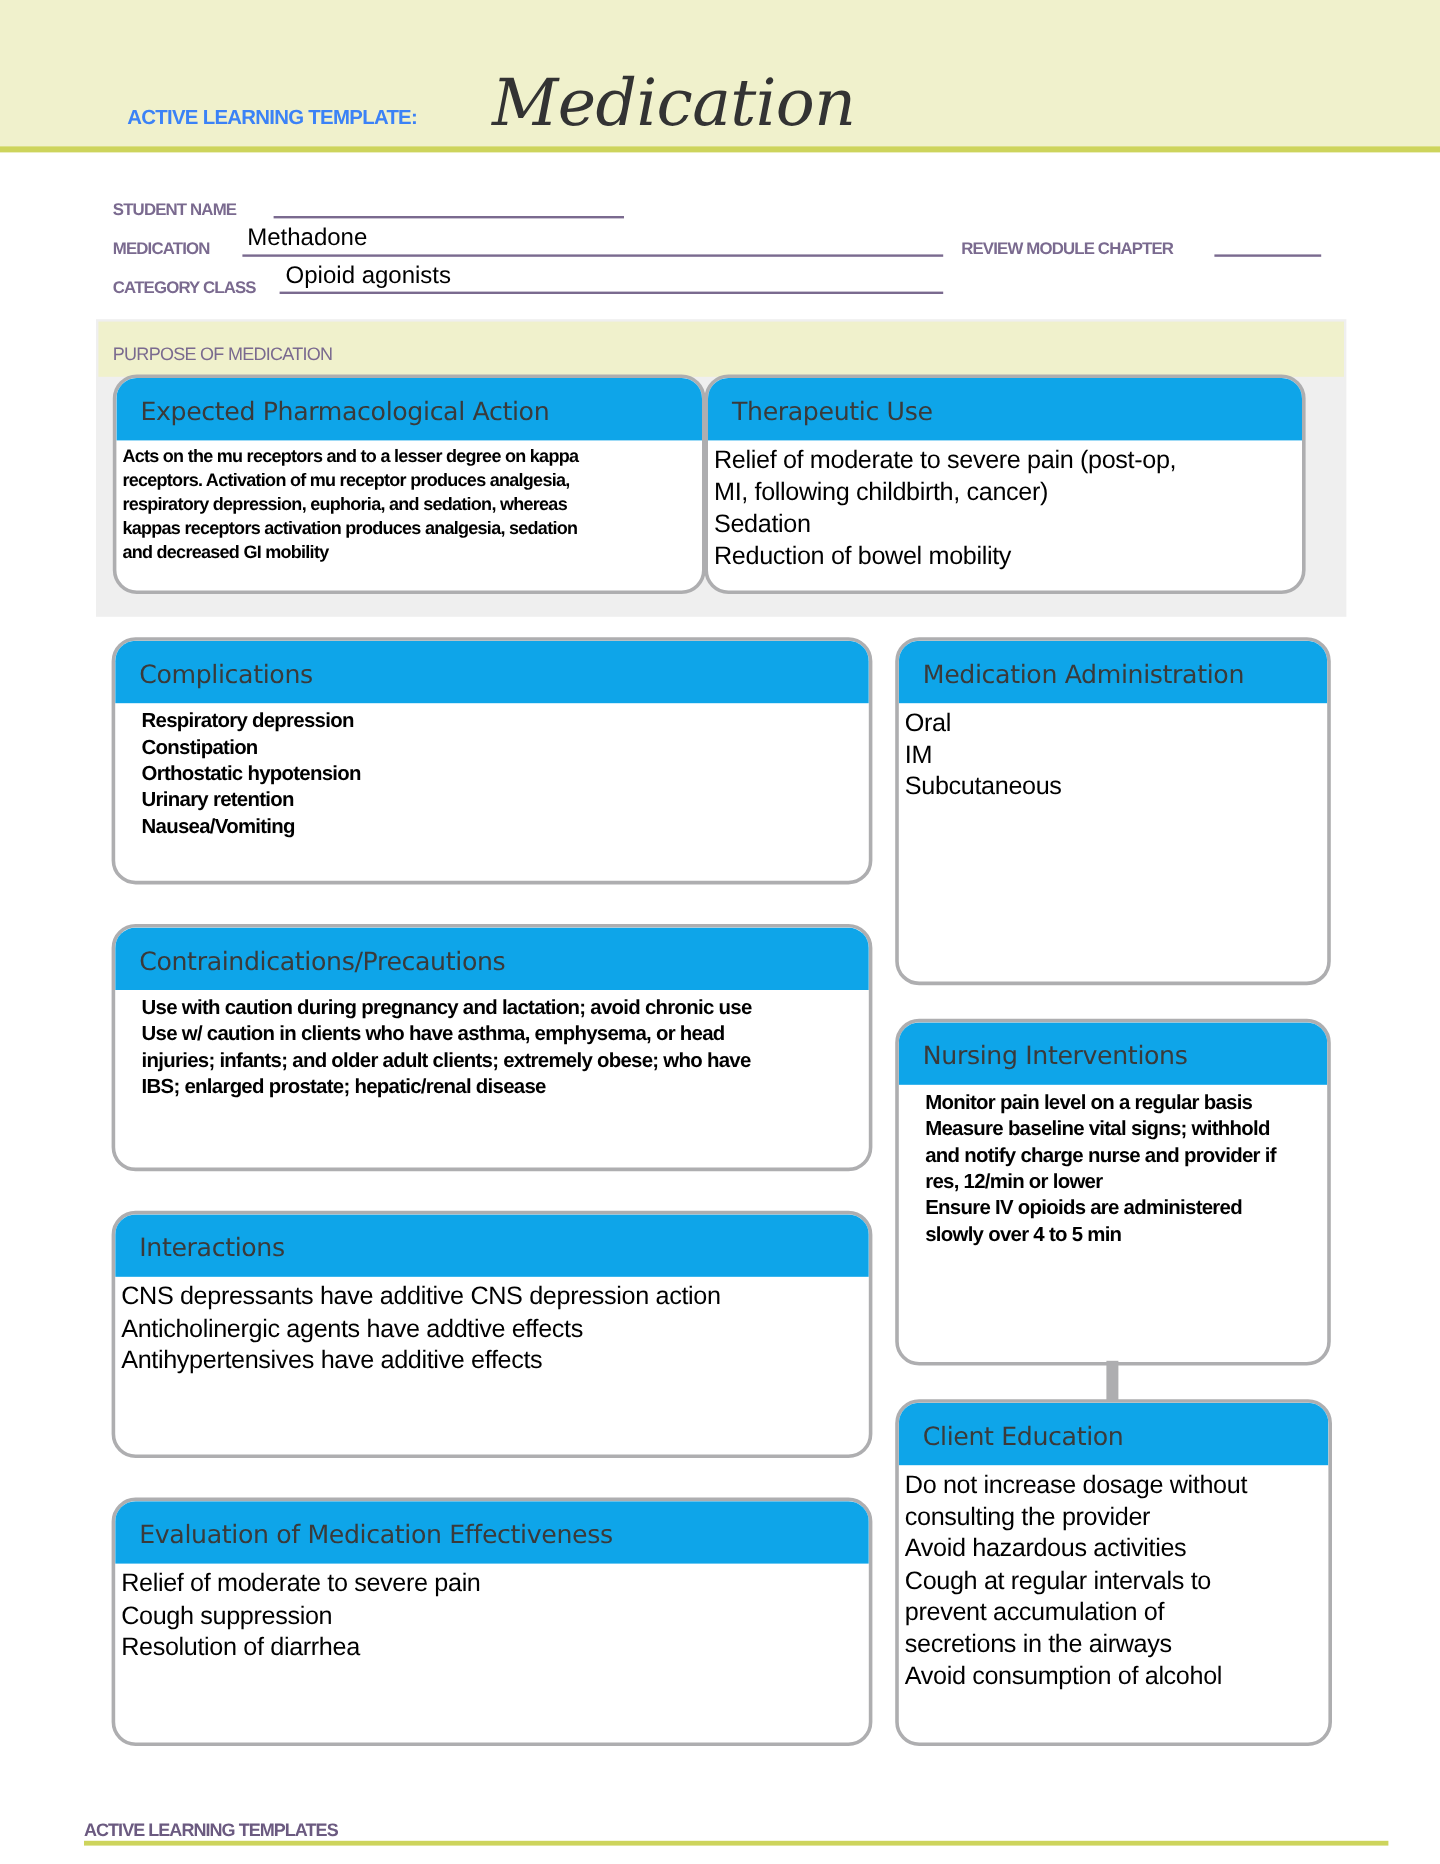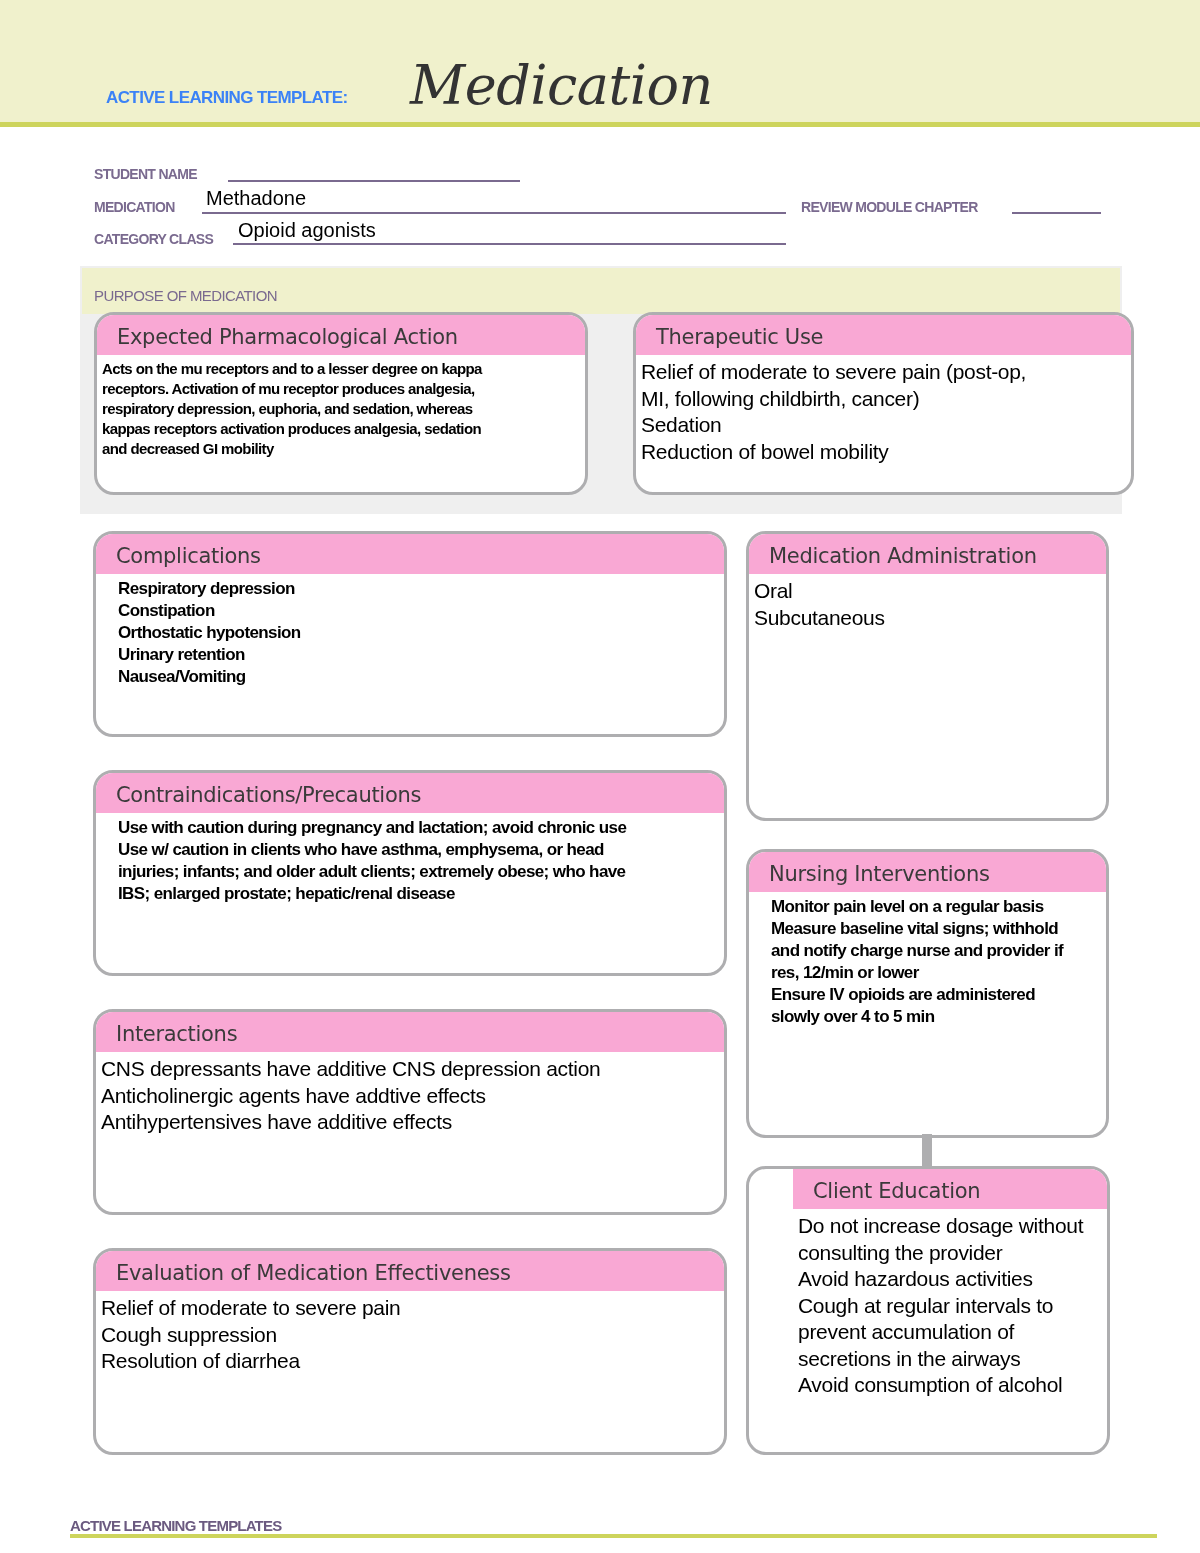--- a/index.html
+++ b/index.html
@@ -11,21 +11,21 @@
 
   .field-label { position:absolute; font-family:"Liberation Sans", sans-serif; font-weight:bold; font-size:14px; color:#7a6a8f; letter-spacing:-0.7px; }
   .field-line { position:absolute; height:2px; background:#7a6a8f; }
   .field-value { position:absolute; font-family:"Liberation Sans", sans-serif; font-size:20px; color:#000; }
 
   .purpose-band { position:absolute; left:80px; top:266px; width:1042px; height:248px; background:#efefef; }
   .purpose-inner { position:absolute; left:82px; top:268px; width:1038px; height:46px; background:#f0f1cc; }
   .purpose-label { position:absolute; left:94px; top:287px; font-family:"Liberation Sans", sans-serif; font-weight:normal; font-size:15px; color:#7a6a8f; letter-spacing:-0.6px; }
 
   .box { position:absolute; border:3px solid #aeaeb0; border-radius:20px; background:#ffffff; overflow:hidden; box-sizing:border-box; }
-  .box-head { height:40px; background:#f9a8d4; padding-left:20px; box-sizing:border-box; display:flex; align-items:center; padding-top:4px; }
+  .box-head { height:52px; background:#0ea5e9; padding-left:20px; box-sizing:border-box; display:flex; align-items:center; padding-top:4px; }
   .box-title { font-family:"DejaVu Sans", sans-serif; font-size:21px; color:#3a3a3a; letter-spacing:-0.3px; }
   .box-body { padding:4px 4px 0 5px; color:#000; font-family:"Liberation Sans", sans-serif; }
   .line { display:block; white-space:nowrap; }
   .sm { font-size:15px; line-height:20px; font-weight:bold; letter-spacing:-0.6px; }
   .md { font-size:17px; line-height:22px; font-weight:bold; letter-spacing:-0.6px;margin-left:17px; }
   .lg { font-size:21px; line-height:26.5px; letter-spacing:-0.3px; }
   .connector { position:absolute; left:922px; top:1134px; width:10px; height:34px; background:#aeaeb0; }
 
   .footer-label { position:absolute; left:70px; top:1517px; font-family:"Liberation Sans", sans-serif; font-weight:bold; font-size:15px; color:#6b5a80; letter-spacing:-0.8px; }
   .footer-rule { position:absolute; left:70px; top:1534px; width:1087px; height:4px; background:#cdd45c; }
@@ -63,21 +63,21 @@
   </div>
   <div class="box-body sm">
     <span class="line">Acts on the mu receptors and to a lesser degree on  kappa</span>
     <span class="line">receptors. Activation of mu receptor produces analgesia,</span>
     <span class="line">respiratory depression, euphoria, and sedation, whereas</span>
     <span class="line">kappas receptors activation produces analgesia, sedation</span>
     <span class="line">and decreased GI mobility</span>
   </div>
 </div>
 
-<div class="box" style="left:633px;top:312px;width:501px;height:183px;">
+<div class="box" style="left:587px;top:312px;width:501px;height:183px;">
   <div class="box-head">
     <span class="box-title">Therapeutic Use</span>
   </div>
   <div class="box-body lg">
     <span class="line">Relief of moderate to severe pain (post-op,</span>
     <span class="line">MI, following childbirth, cancer)</span>
     <span class="line">Sedation</span>
     <span class="line">Reduction of bowel mobility</span>
   </div>
 </div>
@@ -94,20 +94,21 @@
     <span class="line">Nausea/Vomiting</span>
   </div>
 </div>
 
 <div class="box" style="left:746px;top:531px;width:363px;height:290px;">
   <div class="box-head">
     <span class="box-title">Medication Administration</span>
   </div>
   <div class="box-body lg">
     <span class="line">Oral</span>
+    <span class="line">IM</span>
     <span class="line">Subcutaneous</span>
   </div>
 </div>
 
 <div class="box" style="left:93px;top:770px;width:634px;height:206px;">
   <div class="box-head">
     <span class="box-title">Contraindications/Precautions</span>
   </div>
   <div class="box-body md">
     <span class="line">Use with caution during pregnancy and lactation; avoid chronic use</span>
@@ -137,21 +138,21 @@
   <div class="box-head">
     <span class="box-title">Interactions</span>
   </div>
   <div class="box-body lg">
     <span class="line">CNS depressants have additive CNS depression action</span>
     <span class="line">Anticholinergic agents have addtive effects</span>
     <span class="line">Antihypertensives have additive effects</span>
   </div>
 </div>
 
-<div class="box" style="left:746px;top:1166px;width:364px;height:289px;padding-left:44px;">
+<div class="box" style="left:746px;top:1166px;width:364px;height:289px;">
   <div class="box-head">
     <span class="box-title">Client Education</span>
   </div>
   <div class="box-body lg">
     <span class="line">Do not increase dosage without</span>
     <span class="line">consulting the provider</span>
     <span class="line">Avoid hazardous activities</span>
     <span class="line">Cough at regular intervals to</span>
     <span class="line">prevent accumulation of</span>
     <span class="line">secretions in the airways</span>

